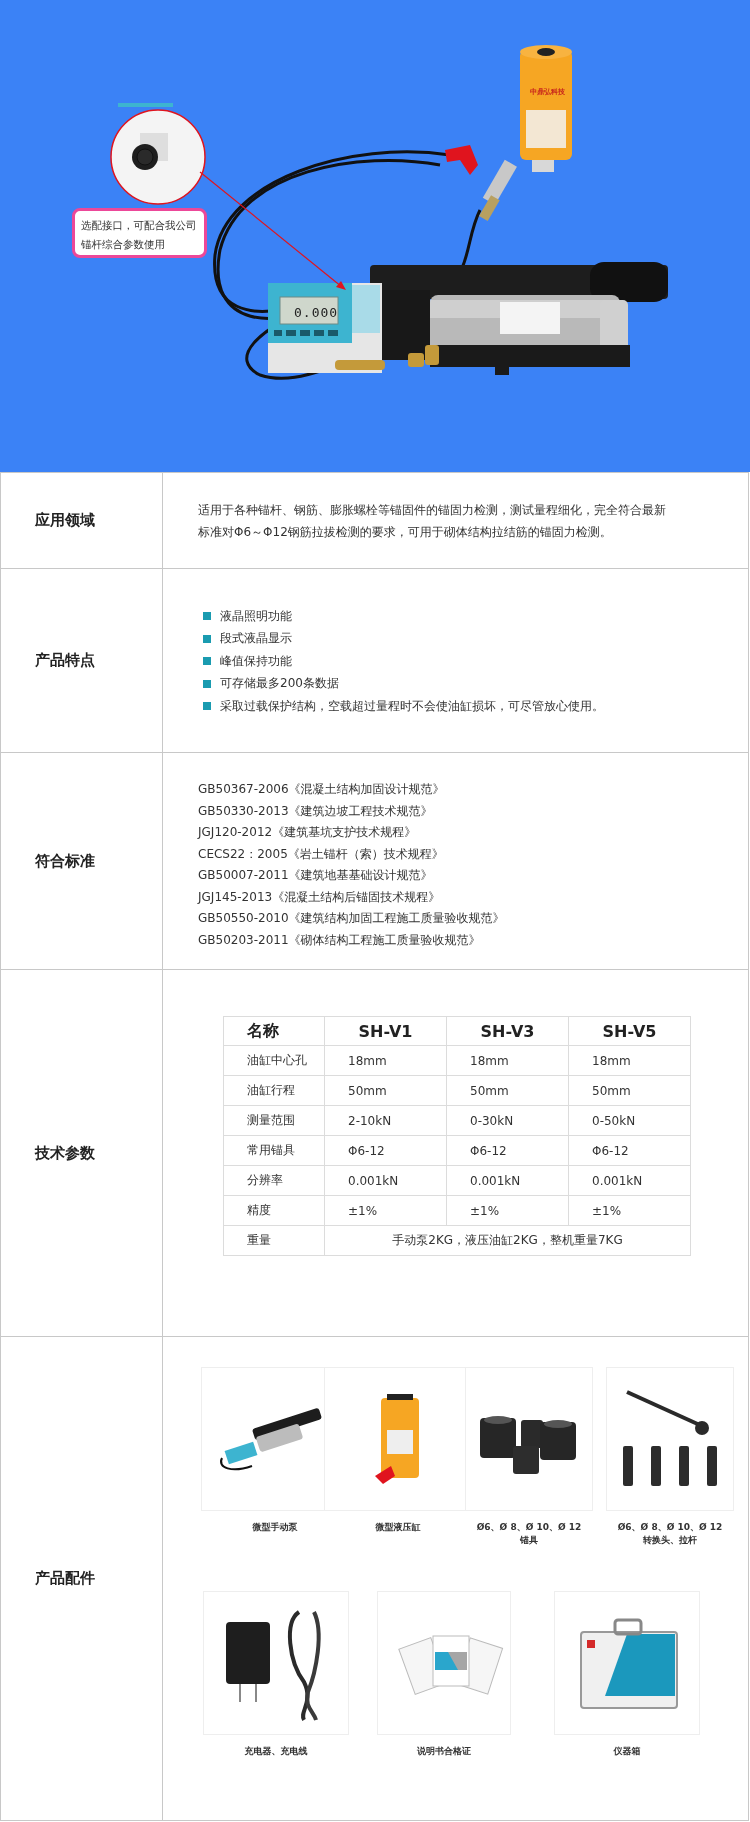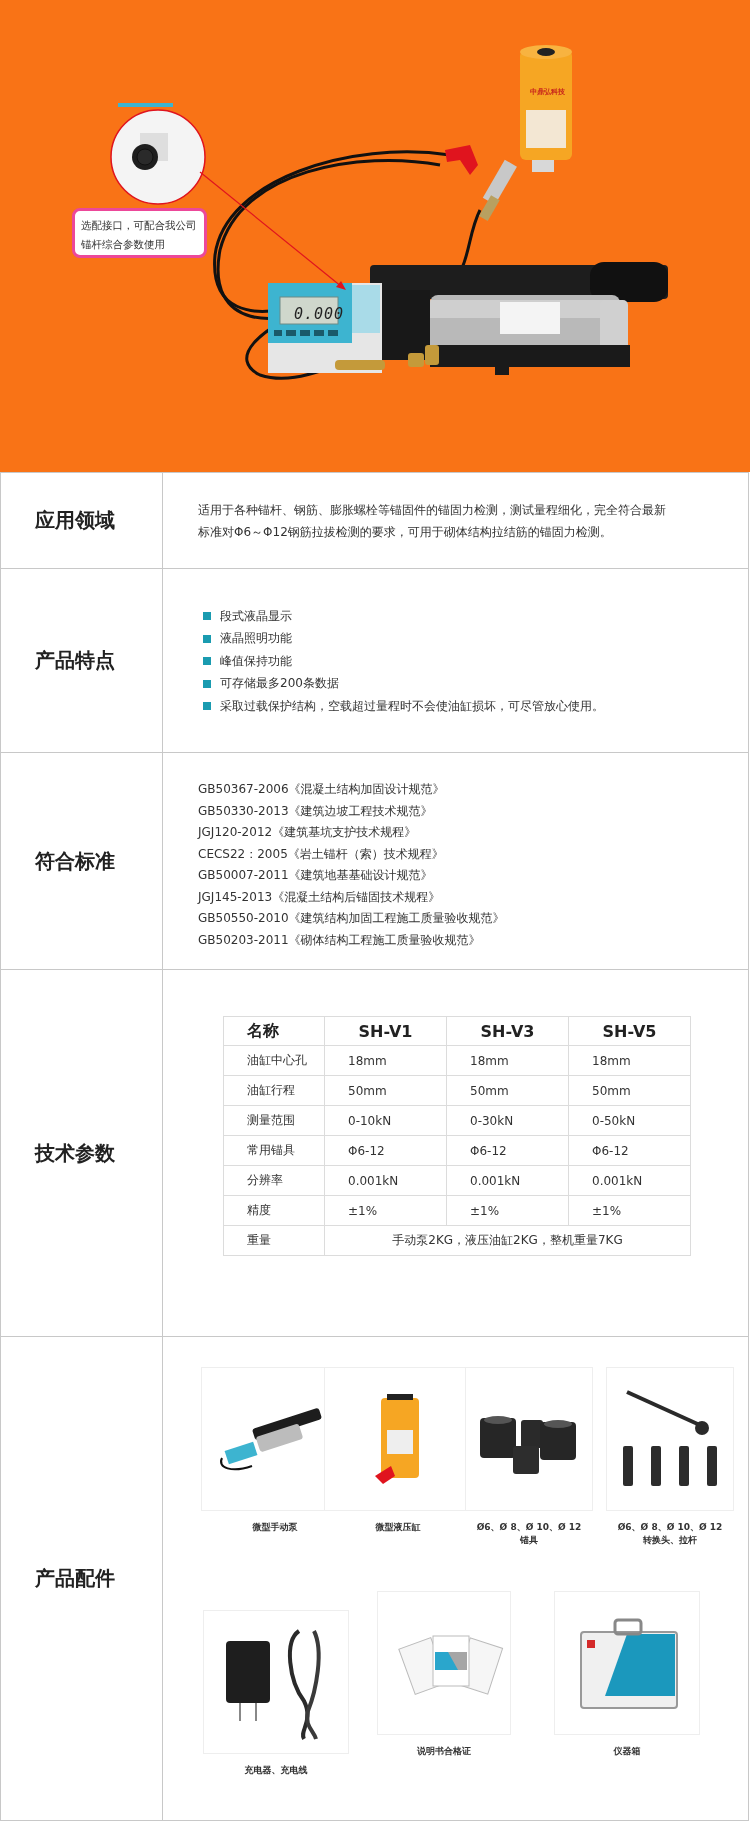--- a/index.html
+++ b/index.html
@@ -1,27 +1,27 @@
 <!DOCTYPE html>
 <html><head>
 <meta charset="utf-8">
 <style>
   * { box-sizing: border-box; margin: 0; padding: 0; }
   body { width: 750px; height: 1822px; background: #ffffff; font-family: "DejaVu Sans", "Liberation Sans", sans-serif; color: #333; position: relative; overflow: hidden; }
 
   
-  .hero { position: absolute; left: 0; top: 0; width: 750px; height: 472px; background: #f97316; }
+  .hero { position: absolute; left: 0; top: 0; width: 750px; height: 472px; background: #3b82f6; }
   .hero svg { position: absolute; left: 0; top: 0; }
   .callout { position: absolute; left: 72px; top: 208px; width: 135px; height: 50px; border: 3px solid #ec4899; border-radius: 8px; background: #fff; padding: 5px 6px; font-size: 10.5px; line-height: 19px; color: #333; }
-  .lcd-text { position: absolute; left: 294px; top: 305px; font-family: "DejaVu Sans Mono", monospace; font-size: 15px; color: #222; font-style: italic; letter-spacing: 1px; }
+  .lcd-text { position: absolute; left: 294px; top: 305px; font-family: "DejaVu Sans Mono", monospace; font-size: 13px; color: #222; letter-spacing: 1px; }
 
   
   .spec { position: absolute; left: 0; top: 472px; width: 749px; border-top: 1.5px solid #c8c8c8; }
   .row { display: flex; border-bottom: 1.5px solid #c8c8c8; border-left: 1.5px solid #c8c8c8; border-right: 1.5px solid #c8c8c8; }
-  .row .label { width: 162px; border-right: 1.5px solid #c8c8c8; display: flex; align-items: center; padding-left: 34px; font-size: 20px; font-weight: bold; color: #222; }
+  .row .label { width: 162px; border-right: 1.5px solid #c8c8c8; display: flex; align-items: center; padding-left: 34px; font-size: 15px; font-weight: bold; color: #222; }
   .row .content { flex: 1; padding-left: 35px; font-size: 12px; color: #333; }
 
   .r-app { height: 96px; }
   .r-app .content { padding-top: 26px; line-height: 22px; padding-right: 40px; }
   .r-feat { height: 184px; }
   .r-feat .content { padding-top: 36px; padding-left: 40px; }
   .feat-item { display: flex; align-items: center; height: 22.5px; }
   .bullet { width: 8px; height: 8px; background: #1a9bb0; margin-right: 9px; flex-shrink: 0; }
   .r-std { height: 217px; }
   .r-std .content { padding-top: 26px; line-height: 21.5px; }
@@ -114,25 +114,25 @@
       <div>适用于各种锚杆、钢筋、膨胀螺栓等锚固件的锚固力检测，测试量程细化，完全符合最新</div>
       <div>标准对Φ6～Φ12钢筋拉拔检测的要求，可用于砌体结构拉结筋的锚固力检测。</div>
     </div>
   </div>
 
   <div class="row r-feat">
     <div class="label">产品特点</div>
     <div class="content">
       <div class="feat-item">
           <span class="bullet"></span>
+          <span>液晶照明功能</span>
+        </div>
+      <div class="feat-item">
+          <span class="bullet"></span>
           <span>段式液晶显示</span>
-        </div>
-      <div class="feat-item">
-          <span class="bullet"></span>
-          <span>液晶照明功能</span>
         </div>
       <div class="feat-item">
           <span class="bullet"></span>
           <span>峰值保持功能</span>
         </div>
       <div class="feat-item">
           <span class="bullet"></span>
           <span>可存储最多200条数据</span>
         </div>
       <div class="feat-item">
@@ -174,21 +174,21 @@
           <td>18mm</td>
         </tr>
         <tr>
           <td class="c1">油缸行程</td>
           <td>50mm</td>
           <td>50mm</td>
           <td>50mm</td>
         </tr>
         <tr>
           <td class="c1">测量范围</td>
-          <td>0-10kN</td>
+          <td>2-10kN</td>
           <td>0-30kN</td>
           <td>0-50kN</td>
         </tr>
         <tr>
           <td class="c1">常用锚具</td>
           <td>Φ6-12</td>
           <td>Φ6-12</td>
           <td>Φ6-12</td>
         </tr>
         <tr>
@@ -265,21 +265,21 @@
               <rect x="72" y="78" width="10" height="40" rx="2" fill="#2c2c2c"></rect>
               <rect x="100" y="78" width="10" height="40" rx="2" fill="#2c2c2c"></rect>
             </svg>
           </div>
           <div class="cap">
               <div>Ø6、Ø 8、Ø 10、Ø 12</div>
               <div>转换头、拉杆</div>
             </div>
         </div>
 
-        <div class="acc" style="left:40px; top:254px; width:146px;margin-top:19px;">
+        <div class="acc" style="left:40px; top:254px; width:146px;">
           <div class="frame" style="height:144px;">
             <svg width="144" height="142" viewBox="0 0 144 142">
               <rect x="22" y="30" width="44" height="62" rx="4" fill="#1e1e1e"></rect>
               <line x1="36" y1="92" x2="36" y2="110" stroke="#888" stroke-width="2"></line>
               <line x1="52" y1="92" x2="52" y2="110" stroke="#888" stroke-width="2"></line>
               <path d="M95 20 C 80 30, 85 70, 100 90 C 110 110, 95 120, 100 128" stroke="#2a2a2a" stroke-width="4" fill="none"></path>
               <path d="M110 20 C 120 40, 112 80, 104 100 C 100 115, 110 120, 112 128" stroke="#3a3a3a" stroke-width="4" fill="none"></path>
             </svg>
           </div>
           <div class="cap">充电器、充电线</div>

